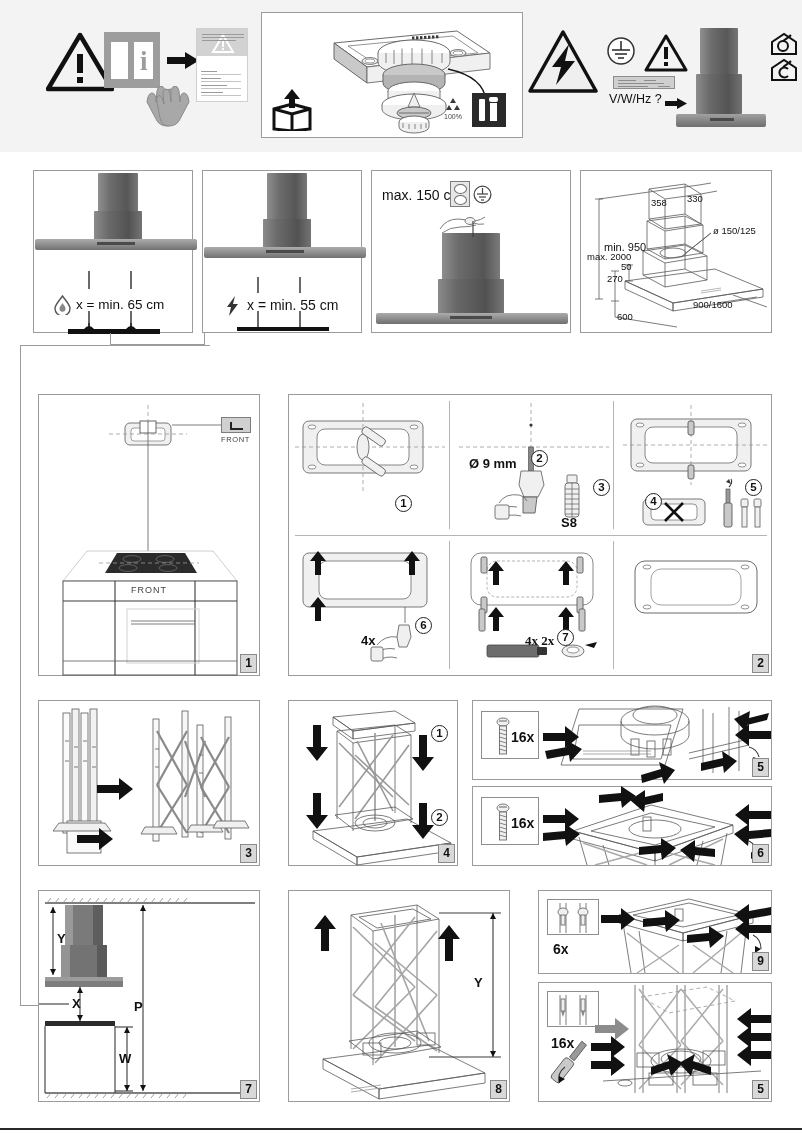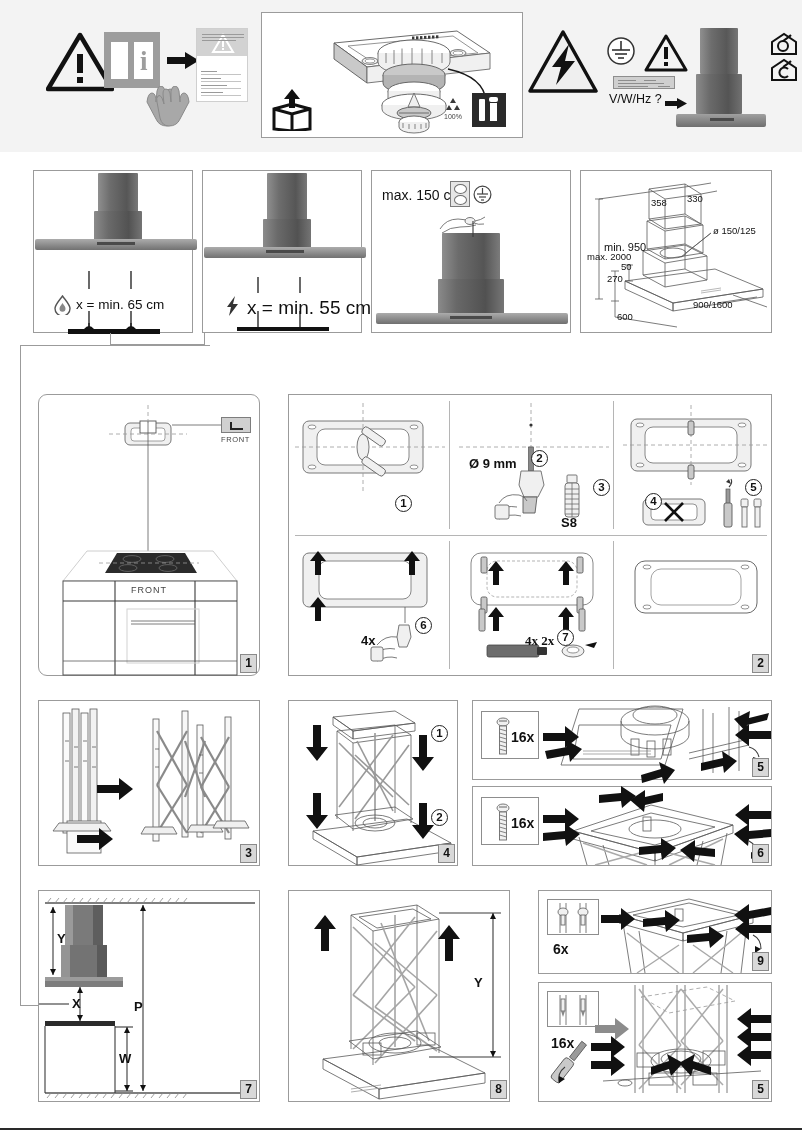--- a/index.html
+++ b/index.html
@@ -381,21 +381,21 @@
       <line x1="97" y1="2" x2="97" y2="18" class="ln-dk"></line>
       <line x1="55" y1="36" x2="55" y2="52" class="ln-dk"></line>
       <line x1="97" y1="36" x2="97" y2="52" class="ln-dk"></line>
       <rect x="34" y="52" width="92" height="4" fill="#111"></rect>
     </svg>
     <div class="mini" style="left:22px; top:124px;">
       <svg width="15" height="22" viewBox="0 0 15 22">
         <path d="M10 1 L2 12 L6 12 L4 21 L13 9 L8 9 Z" fill="#333"></path>
       </svg>
     </div>
-    <div class="dimtxt" style="left:44px; top:126px; font-size:19px;">x = min. 55 cm</div>
+    <div class="dimtxt" style="left:44px; top:126px; font-size:14px;">x = min. 55 cm</div>
   </div>
 
   <div class="box" style="left:371px; top:170px; width:200px; height:163px;">
     <div class="dimtxt" style="left:10px; top:16px; font-size:14px;">max. 150 cm</div>
 
     <div class="socket" style="left:78px; top:10px; width:20px; height:26px;">
       <div class="hole" style="left:3px; top:2px; width:13px; height:10px;"></div>
       <div class="hole" style="left:3px; top:13px; width:13px; height:10px;"></div>
     </div>
     <div style="position:absolute; left:101px; top:14px;">
@@ -498,21 +498,21 @@
     <div class="dimtxt" style="left:26px; top:102px; font-size:9.5px;">270</div>
     <div class="dimtxt" style="left:36px; top:140px; font-size:9.5px;">600</div>
     <div class="dimtxt" style="left:112px; top:128px; font-size:9.5px;">900/1600</div>
   </div>
 
   <div class="bracket" style="left:110px; top:333px; width:95px; height:12px;"></div>
   <div class="thinline" style="left:20px; top:345px; width:1px; height:660px; background:#9b9b9b;"></div>
   <div class="thinline" style="left:20px; top:345px; width:190px; height:1px; background:#9b9b9b;"></div>
   <div class="thinline" style="left:20px; top:1005px; width:20px; height:1px; background:#9b9b9b;"></div>
 
-  <div class="box" style="left:38px; top:394px; width:222px; height:282px;border-radius:9px;">
+  <div class="box" style="left:38px; top:394px; width:222px; height:282px;">
     <svg class="fig" style="left:0; top:0;" width="222" height="282" viewBox="0 0 222 282">
 
       <rect x="86" y="28" width="46" height="22" rx="5" class="fill-lt"></rect>
       <rect x="92" y="33" width="34" height="13" rx="3" fill="#fff" stroke="#8a8a8a" stroke-width=".8"></rect>
       <rect x="101" y="26" width="16" height="12" fill="#fff" stroke="#555" stroke-width=".9"></rect>
       <line x1="70" y1="39" x2="148" y2="39" class="dash"></line>
       <line x1="109" y1="26" x2="109" y2="168" class="ln-thin"></line>
       <line x1="109" y1="10" x2="109" y2="28" class="dash"></line>
 
       <line x1="133" y1="30" x2="186" y2="30" class="ln-thin"></line>

